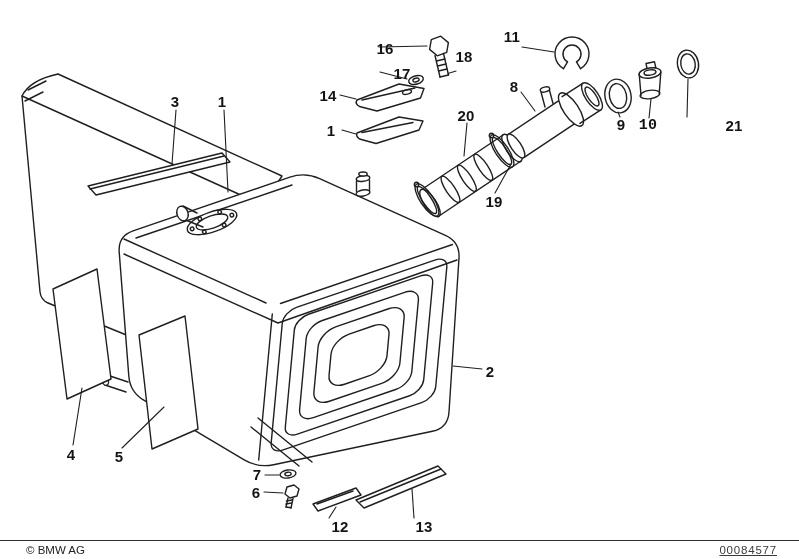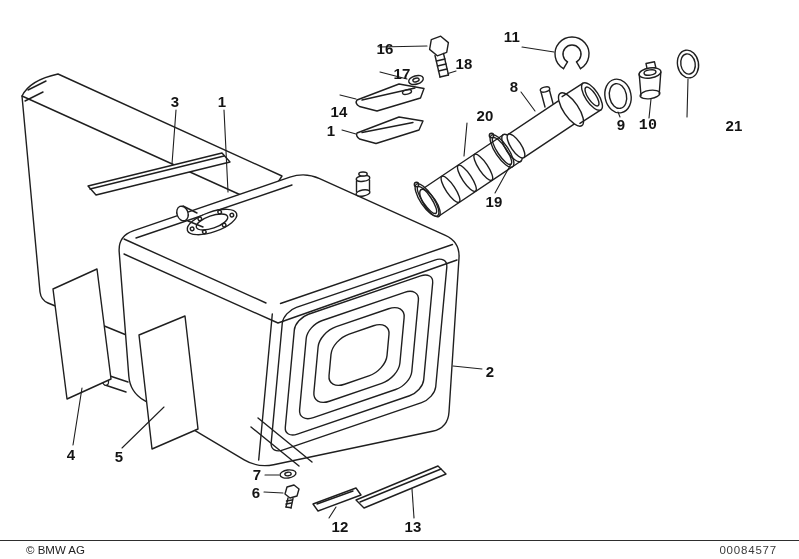--- a/index.html
+++ b/index.html
@@ -11,21 +11,21 @@
   .callout-layer{position:absolute;left:0;top:0;width:100%;height:100%;pointer-events:none;}
   .callout{
     position:absolute;transform:translate(-50%,-50%);
     font:bold 15px "Liberation Sans",sans-serif;color:#141414;letter-spacing:0.2px;
   }
   .footer{
     position:absolute;left:0;top:540px;width:100%;box-sizing:border-box;
     border-top:1.5px solid #2e2e2e;display:flex;justify-content:space-between;
     padding:3px 22px 0 26px;font-size:11.5px;color:#222;align-items:flex-end;
   }
-  .footer .num{color:#3a3a3a;letter-spacing:0.8px;}
+  .footer .num{color:#3a3a3a;letter-spacing:0.8px;text-decoration:underline;}
 </style>
 </head>
 <body>
 
 <div class="stage">
 
   <svg class="art" width="799" height="559" viewBox="0 0 799 559" fill="none" stroke="#1f1f1f" stroke-width="1.4" stroke-linecap="round" stroke-linejoin="round">
 
     <g>
       <path fill="#ffffff" d="M 22,96 L 40,292 Q 41,300 48,303 L 168,352 L 282,176 L 58,74 Q 30,80 22,96 Z"></path>
@@ -236,28 +236,28 @@
       <span class="callout" style="left: 175px; top: 101px;">3</span>
       <span class="callout" style="left: 71px; top: 454px;">4</span>
       <span class="callout" style="left: 119px; top: 456px;">5</span>
       <span class="callout" style="left: 256px; top: 492px;">6</span>
       <span class="callout" style="left: 257px; top: 474px;">7</span>
       <span class="callout" style="left: 514px; top: 86px;">8</span>
       <span class="callout" style="left: 621px; top: 124px;">9</span>
       <span class="callout" style="left: 648px; top: 125px; font-family: Liberation Mono, monospace;">10</span>
       <span class="callout" style="left: 512px; top: 36px; text-align: center;">11</span>
       <span class="callout" style="left: 340px; top: 526px;">12</span>
-      <span class="callout" style="left: 413px; top: 526px; text-align: right;">13</span>
-      <span class="callout" style="left: 339px; top: 95px; margin-top: 16px;">14</span>
+      <span class="callout" style="left: 424px; top: 526px; text-align: right;">13</span>
+      <span class="callout" style="left: 328px; top: 95px;">14</span>
       <span class="callout" style="left: 331px; top: 130px;">1</span>
       <span class="callout" style="left: 369px; top: 48px; margin-left: 16px;">16</span>
       <span class="callout" style="left: 370px; top: 73px; margin-left: 32px;">17</span>
-      <span class="callout" style="left: 464px; top: 63px;">18</span>
+      <span class="callout" style="left: 464px; top: 56px;">18</span>
       <span class="callout" style="left: 494px; top: 201px;">19</span>
-      <span class="callout" style="left: 466px; top: 115px; margin-left: 19px;">20</span>
+      <span class="callout" style="left: 466px; top: 115px;">20</span>
       <span class="callout" style="left: 686px; top: 125px; margin-left: 48px;">21</span>
     </div>
 
   <div class="footer">
     <span>© BMW AG</span>
     <span class="num">00084577</span>
   </div>
 
 </div>
 

